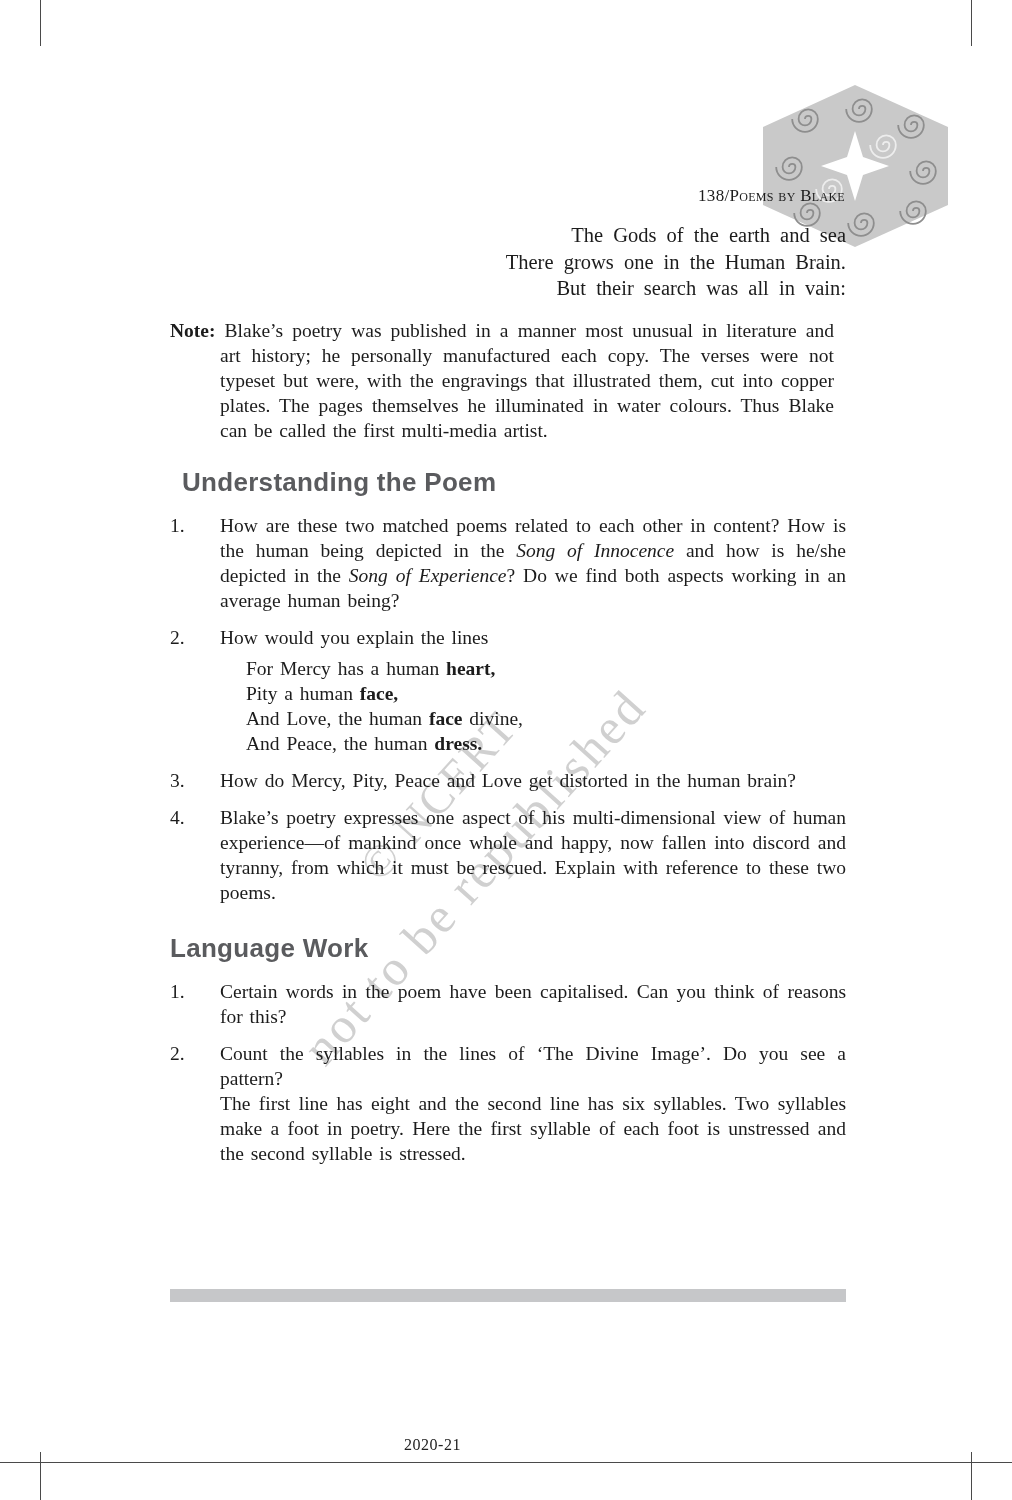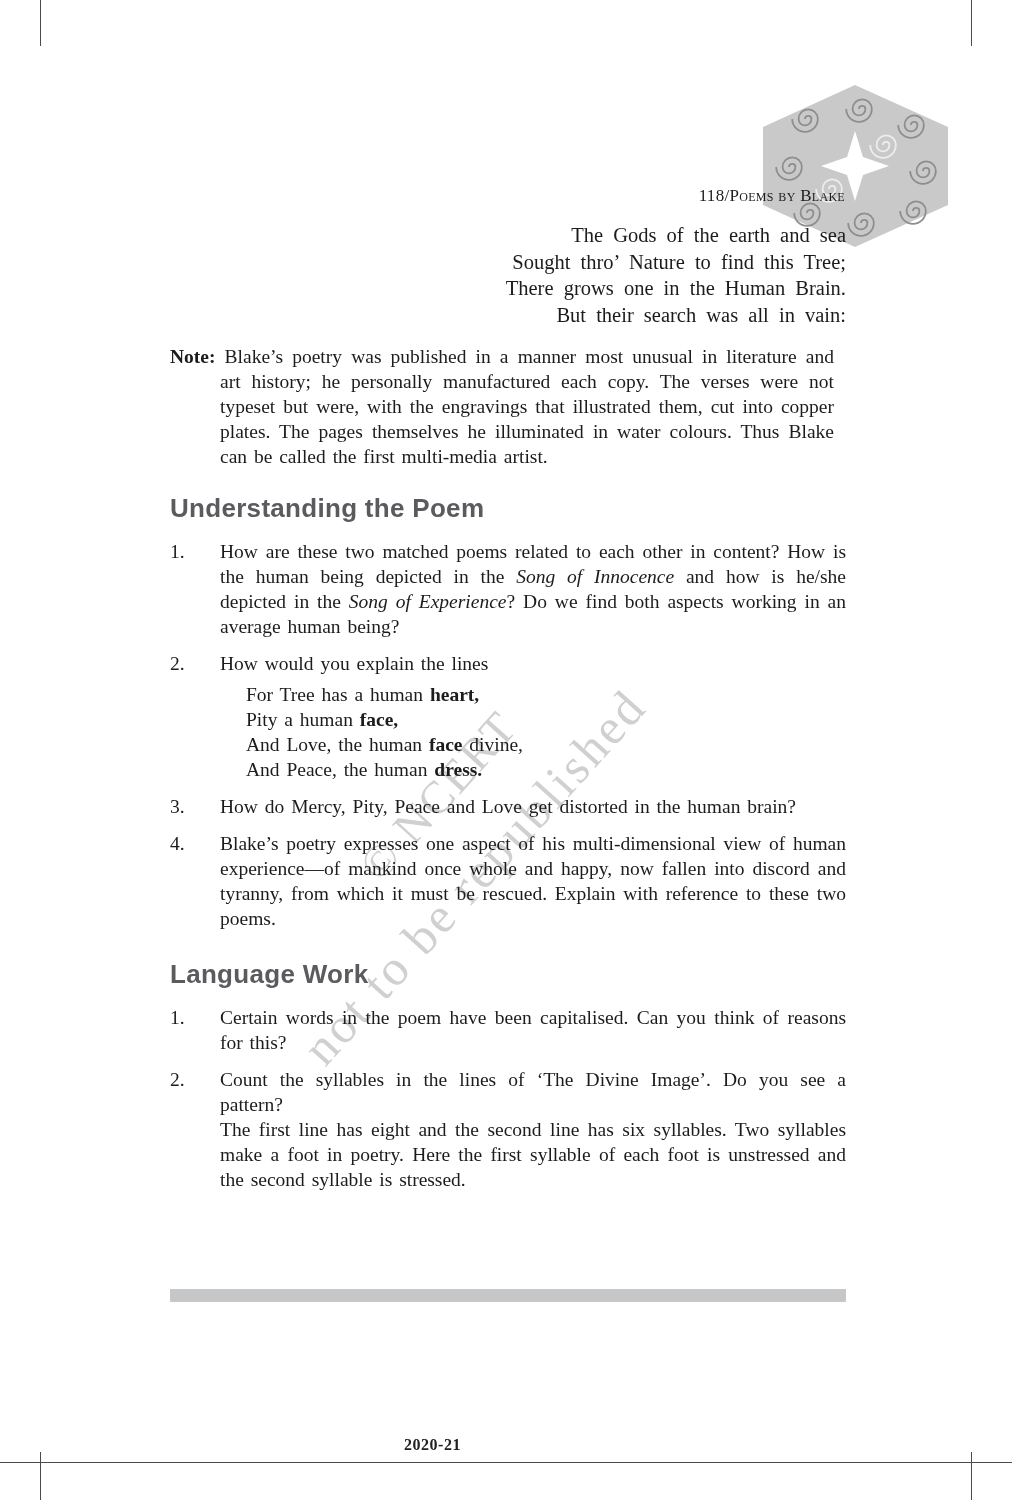--- a/index.html
+++ b/index.html
@@ -78,21 +78,21 @@
 
   .heading {
     font-family: "Liberation Sans", sans-serif;
     font-weight: bold;
     font-size: 26px;
     line-height: 30px;
     color: #5a5b5e;
     letter-spacing: 0.3px;
     margin: 0;
   }
-  .heading.h-understanding { margin-top: 24px; }
+  .heading.h-understanding { margin-top: 24px; margin-left: 12px; }
   .heading.h-language     { margin-top: 28px; }
 
   .qitem {
     position: relative;
     padding-left: 50px;
     text-align: justify;
     word-spacing: 2px;
   }
   .qitem .qnum { position: absolute; left: 0; top: 0; }
   .mt-first { margin-top: 16px; }
@@ -119,21 +119,20 @@
 
   .footer {
     position: absolute;
     left: 0;
     top: 1436px;
     width: 865px;
     text-align: center;
     font-size: 16px;
     letter-spacing: 0.5px;
     color: #222;
-    font-weight: bold;
   }
 </style>
 </head>
 <body>
 
 <div class="page">
 
   <div class="tick tick-tl"></div>
   <div class="tick tick-tr"></div>
   <div class="tick bottom-rule"></div>
@@ -158,43 +157,42 @@
       <use href="#sp" x="98" y="138"></use>
       <use href="#sp" x="150" y="126"></use>
     </g>
     <g stroke="#ededed" stroke-width="1.8" fill="none">
       <use href="#sp" x="120" y="60"></use>
       <use href="#sp" x="66" y="104"></use>
     </g>
     <path d="M92 46 L100 72 L126 81 L100 90 L92 116 L84 90 L58 81 L84 72 Z" fill="#ffffff"></path>
   </svg>
 
-  <div class="running-head"><span>118/</span><span class="sc">Poems by Blake</span></div>
+  <div class="running-head"><span>138/</span><span class="sc">Poems by Blake</span></div>
 
   <div class="content">
 
     <div class="poem">
       <div class="poem-line">The Gods of the earth and sea</div>
-      <div class="poem-line">Sought thro’ Nature to find this Tree;</div>
       <div class="poem-line">There grows one in the Human Brain.</div>
       <div class="poem-line">But their search was all in vain:</div>
     </div>
 
     <p class="note"><span class="b">Note:</span><span> Blake’s poetry was published in a manner most unusual in literature and art history; he personally manufactured each copy. The verses were not typeset but were, with the engravings that illustrated them, cut into copper plates. The pages themselves he illuminated in water colours. Thus Blake can be called the first multi-media artist.</span></p>
 
     <h2 class="heading h-understanding">Understanding the Poem</h2>
 
     <div class="qitem mt-first">
       <span class="qnum">1.</span><span>How are these two matched poems related to each other in content? How is the human being depicted in the </span><span class="it">Song of Innocence</span><span> and how is he/she depicted in the </span><span class="it">Song of Experience</span><span>? Do we find both aspects working in an average human being?</span>
     </div>
 
     <div class="qitem mt-item">
       <span class="qnum">2.</span><span>How would you explain the lines</span>
       <div class="quote">
-        <div class="quote-line"><span>For Tree has a human </span><span class="b">heart,</span></div>
+        <div class="quote-line"><span>For Mercy has a human </span><span class="b">heart,</span></div>
         <div class="quote-line"><span>Pity a human </span><span class="b">face,</span></div>
         <div class="quote-line"><span>And Love, the human </span><span class="b">face</span><span> divine,</span></div>
         <div class="quote-line"><span>And Peace, the human </span><span class="b">dress.</span></div>
       </div>
     </div>
 
     <div class="qitem mt-item">
       <span class="qnum">3.</span><span>How do Mercy, Pity, Peace and Love get distorted in the human brain?</span>
     </div>
 

